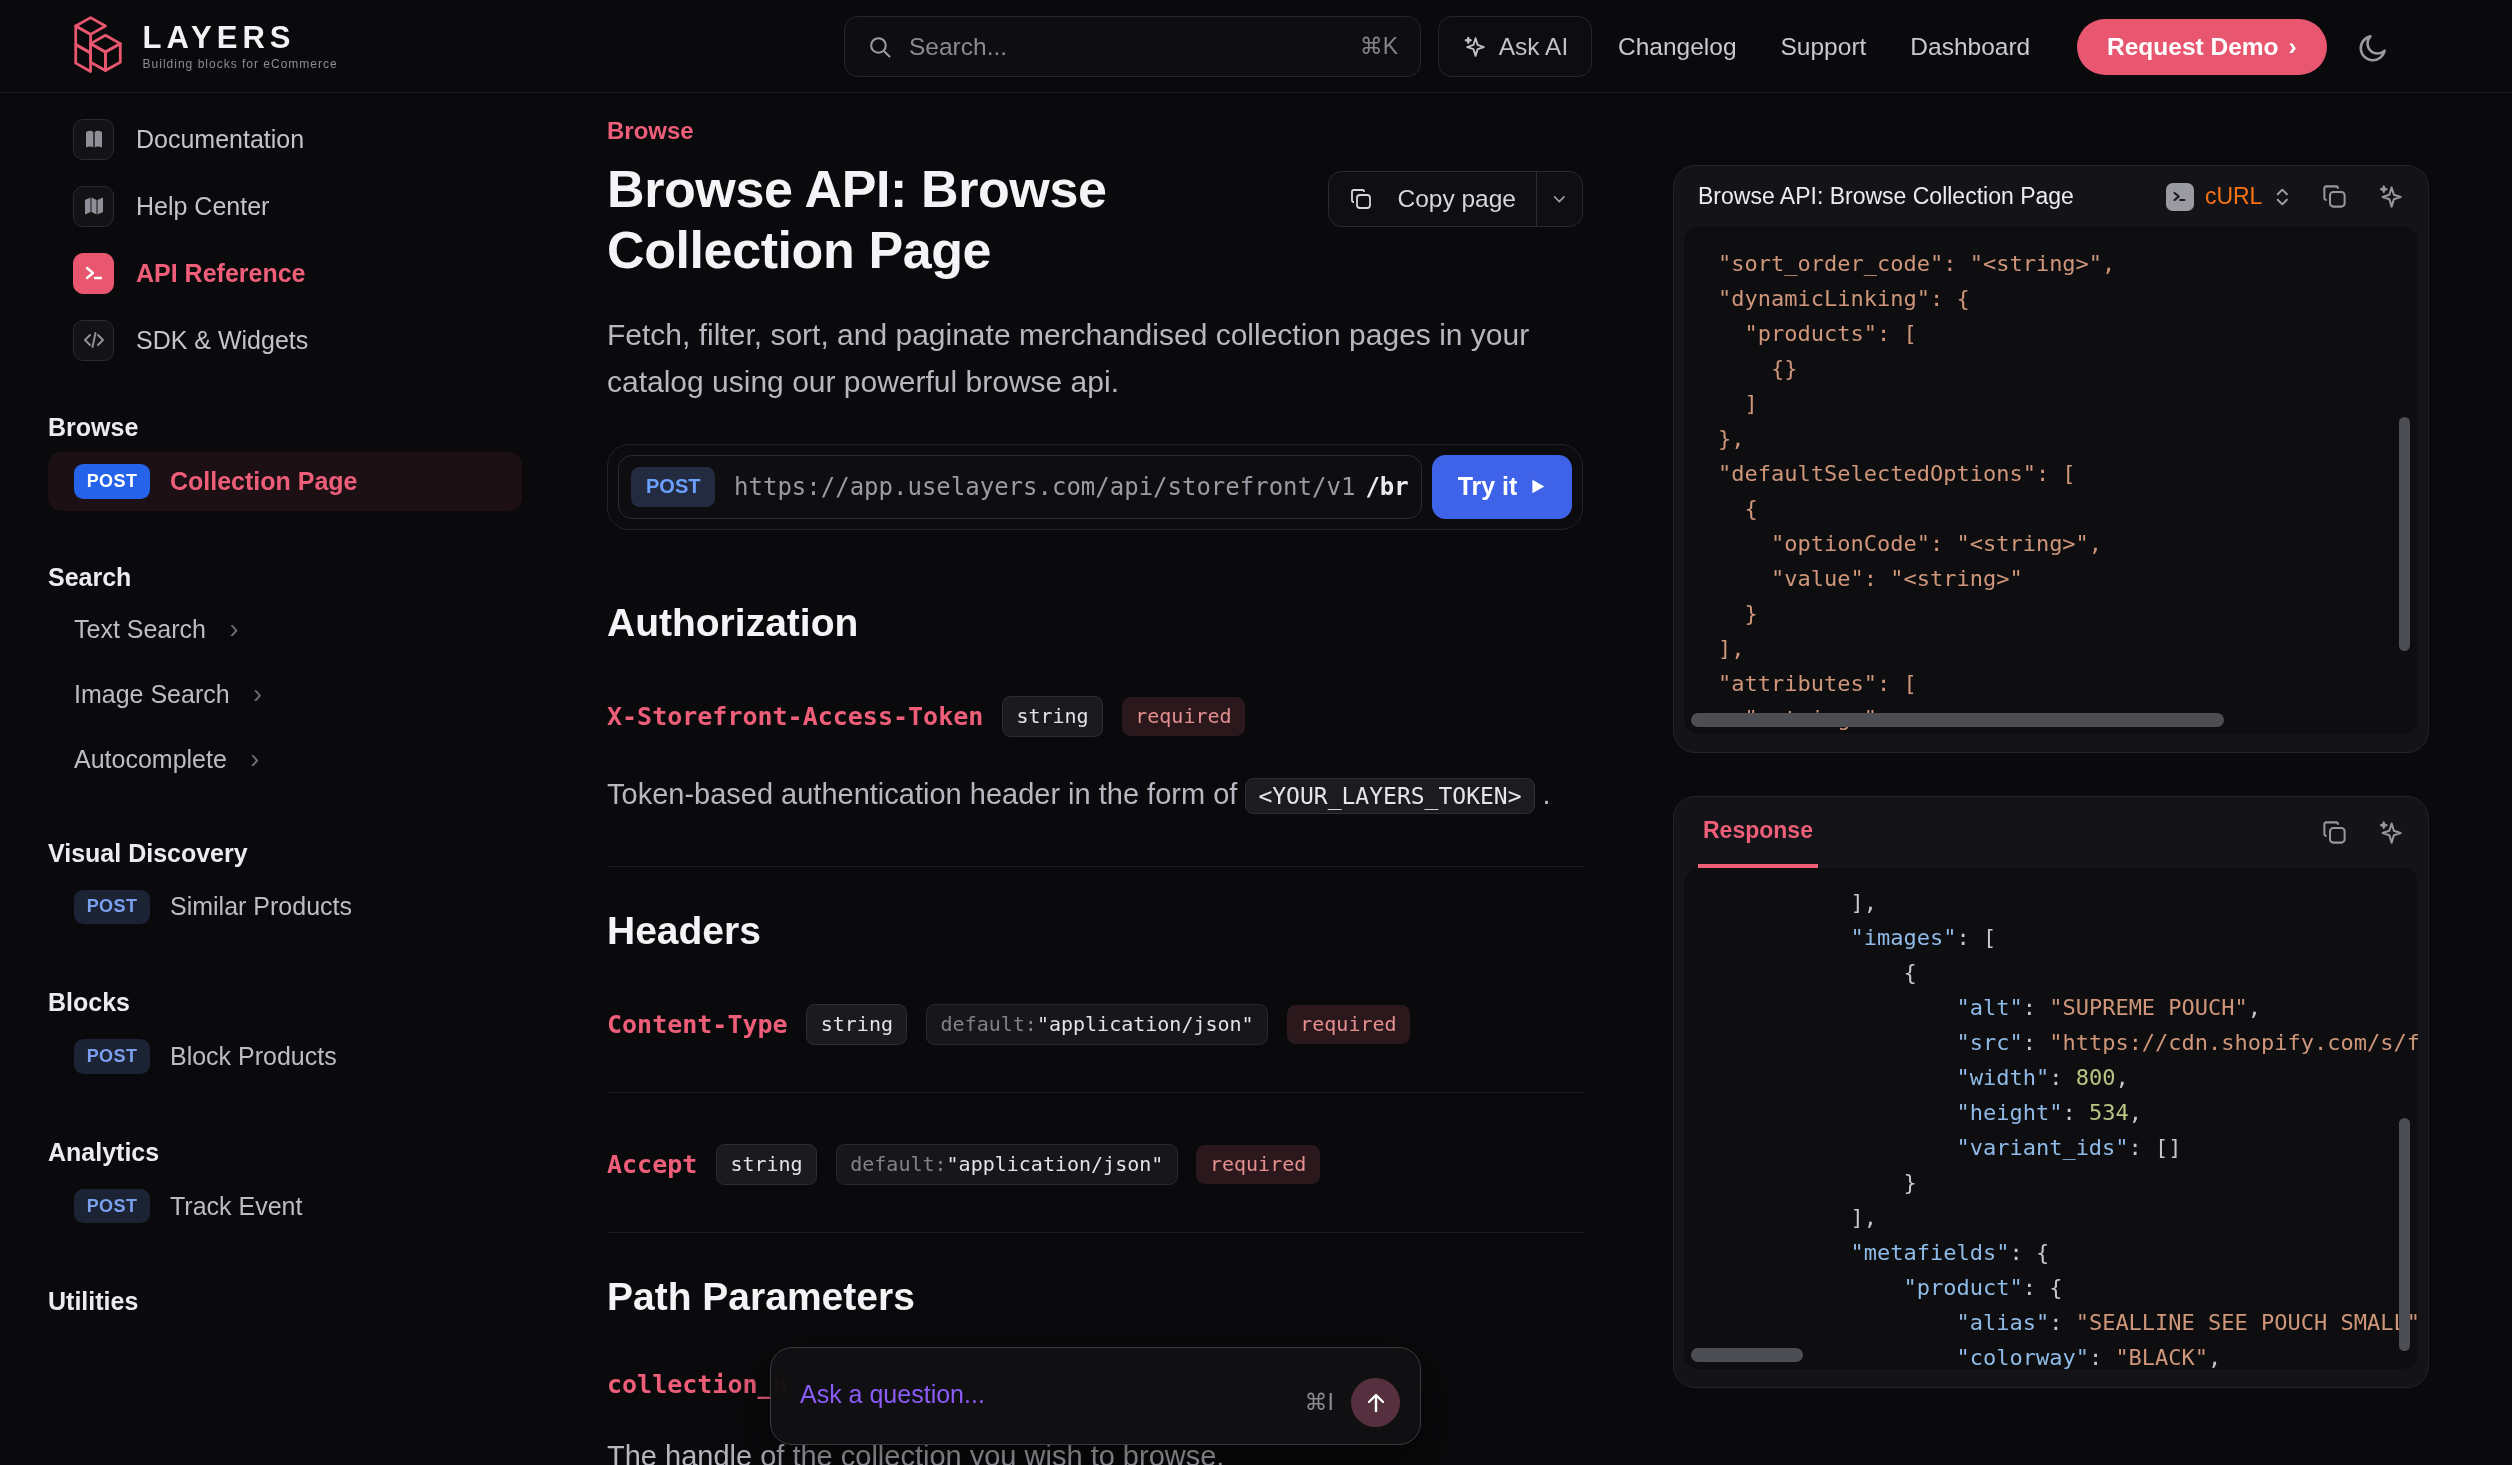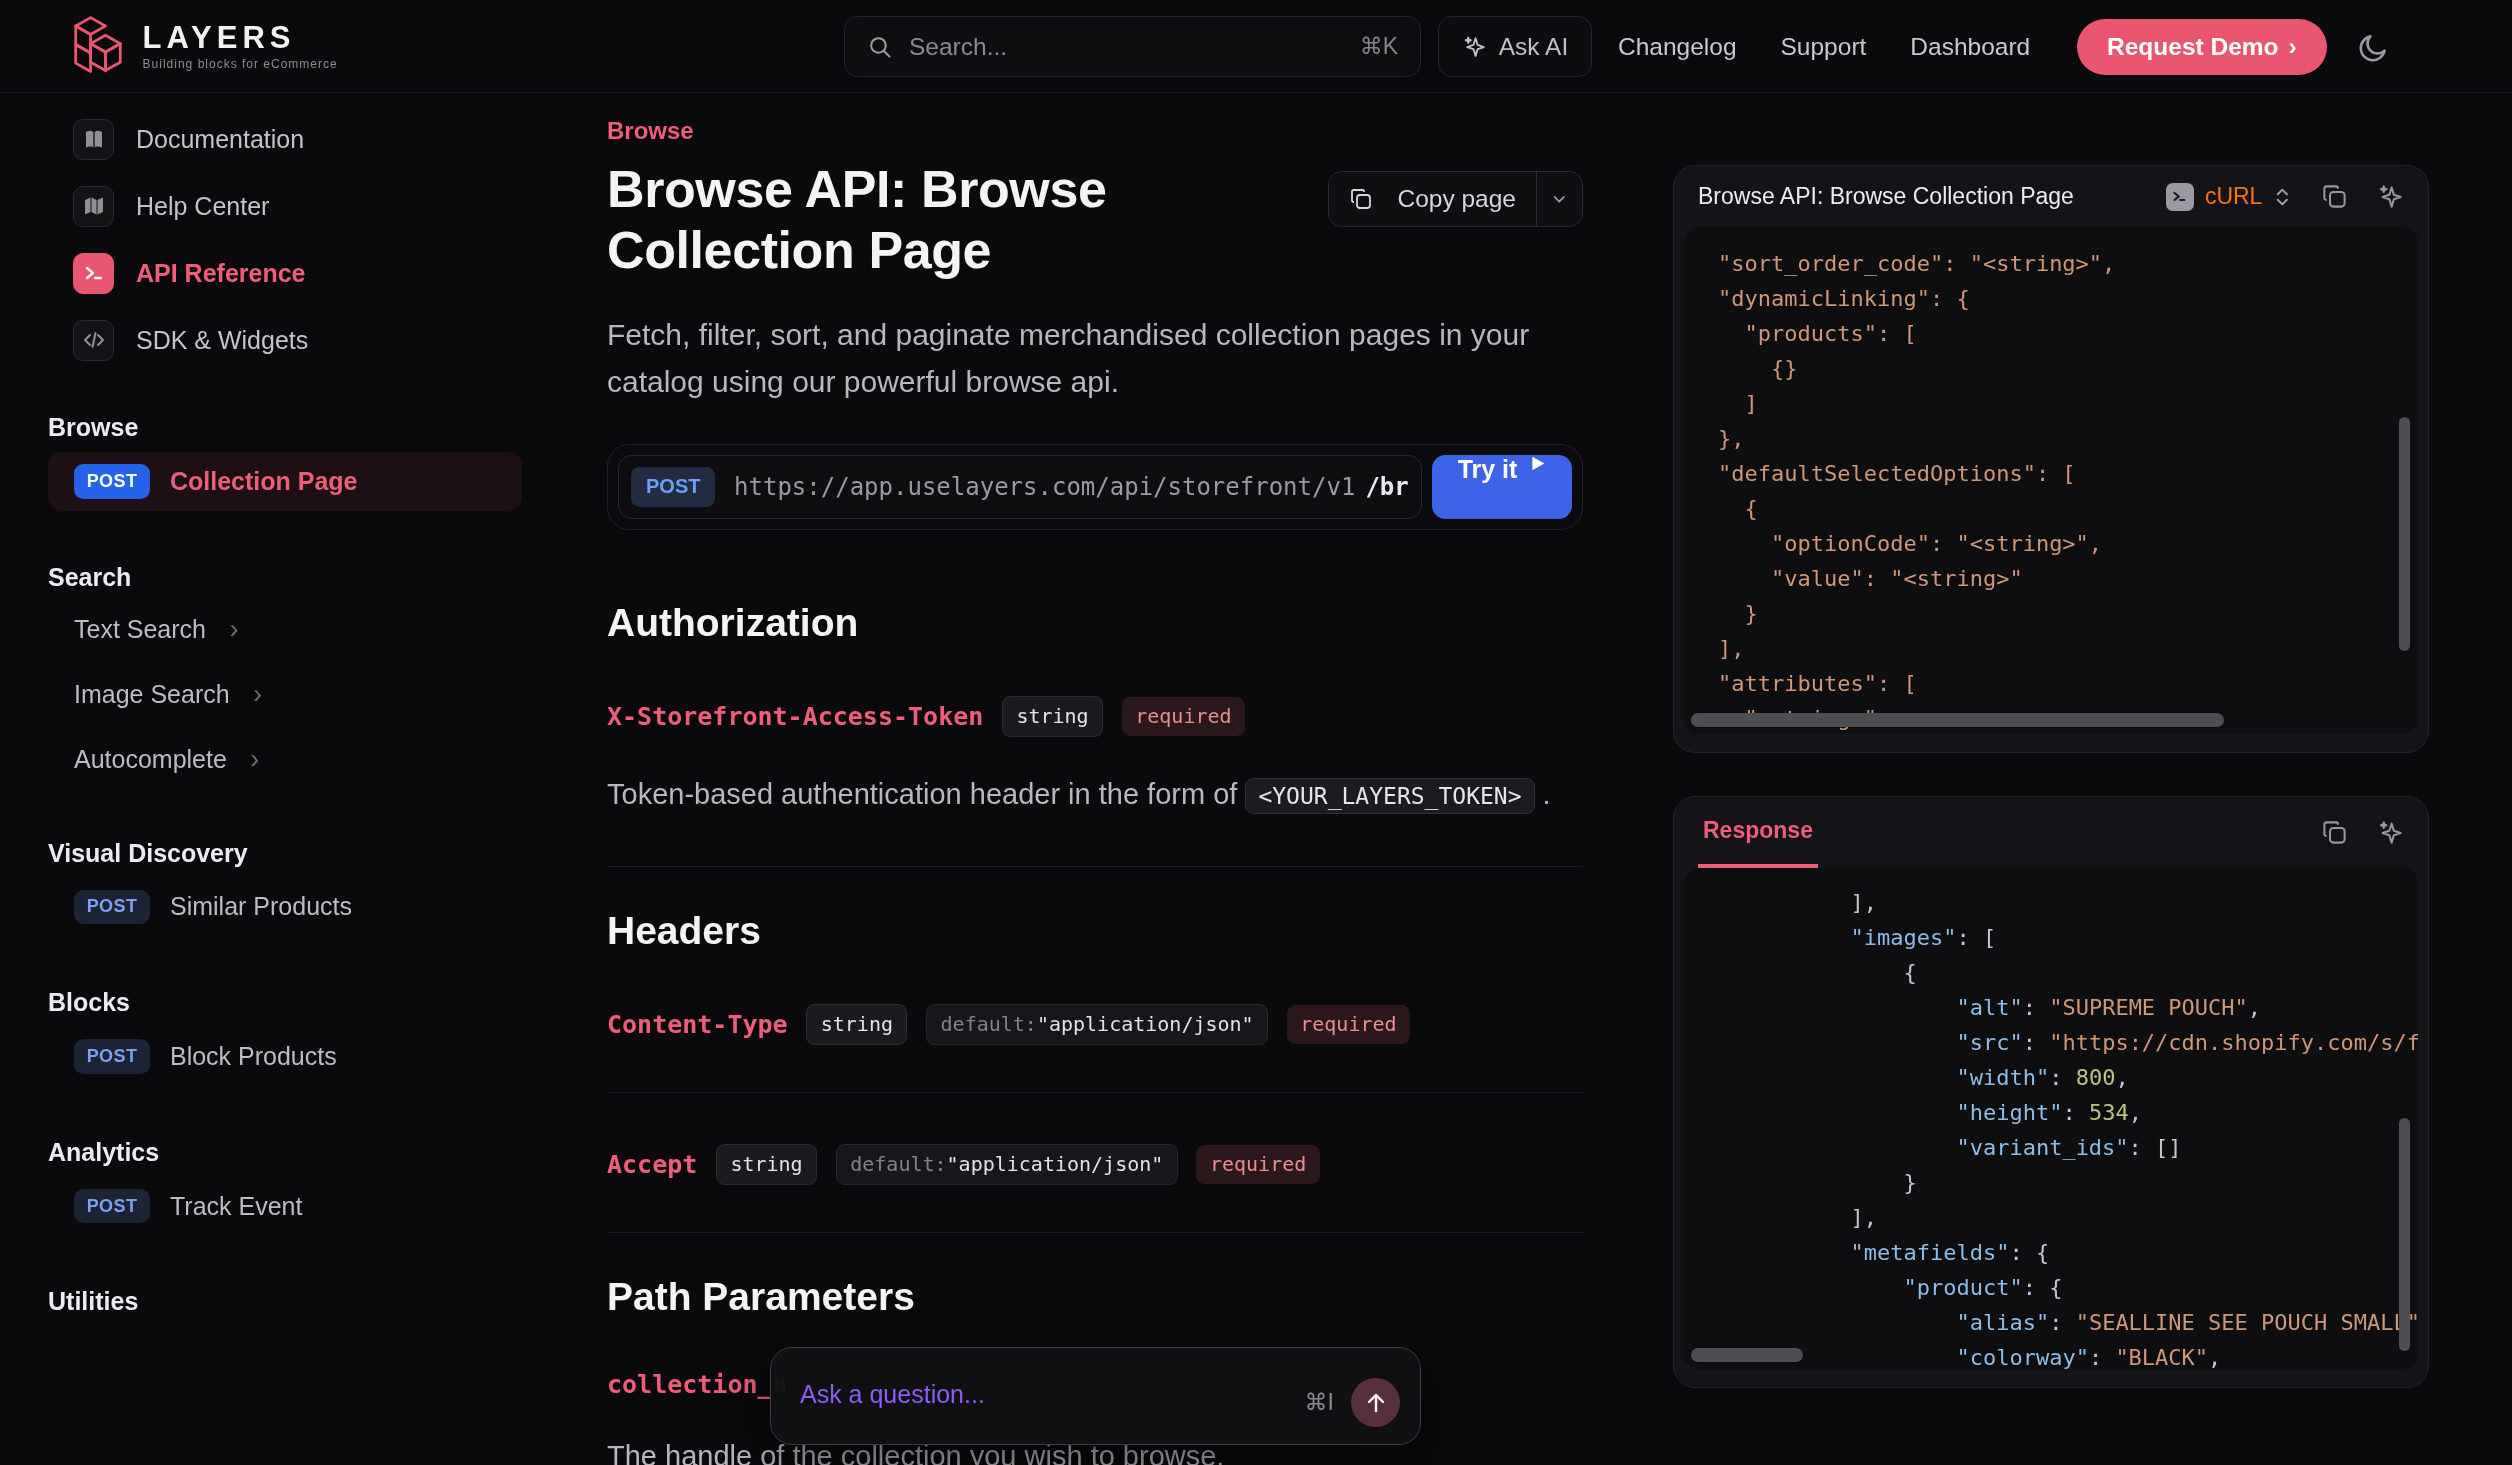--- a/index.html
+++ b/index.html
@@ -43,21 +43,21 @@
   h1 { margin-top:13.5px; font-size:52px; line-height:61px; font-weight:700; letter-spacing:-0.4px; color:#f4f4f6; max-width:651px; }
   .copy-btn { position:absolute; right:0; top:78px; height:56px; display:flex; align-items:stretch; border:1.7px solid #2a2a2f; background:#0f0f12; border-radius:13.5px; color:#d6d6dc; cursor:pointer; }
   .copy-btn .main-part { display:flex; align-items:center; gap:24px; padding:0 20px; font-size:24.5px; }
   .copy-btn .chev-part { width:46px; display:flex; align-items:center; justify-content:center; border-left:1.7px solid #2a2a2f; }
   .desc { margin-top:30px; font-size:30px; line-height:47px; color:#b7b7bf; max-width:939px; }
   .endpoint-outer { margin-top:39px; border:1.7px solid #222227; background:#0c0c0f; border-radius:22px; padding:10px; display:flex; gap:10px; }
   .endpoint-box { flex:1; border:1.7px solid #2a2a30; background:#0e0e11; border-radius:13.5px; height:64px; display:flex; align-items:center; padding:0 12px; overflow:hidden; }
   .endpoint-box .method { flex:none; font-size:20px; font-weight:700; padding:8.5px 15px; border-radius:8.5px; background:#222b40; color:#6ba0ff; }
   .endpoint-url { margin-left:18.6px; font-family:"DejaVu Sans Mono", monospace; font-size:24px; color:#9a9aa3; white-space:nowrap; overflow:hidden; flex:1; }
   .endpoint-url .path { color:#e9e9ee; font-weight:700; margin-left:10px; }
-  .try-btn { flex:none; width:140px; height:64px; border:none; border-radius:13.5px; background:#3e63e9; color:#fff; font-size:25px; font-weight:600; display:flex; align-items:flex-start; justify-content:center; gap:12px; cursor:pointer; font-family:inherit; }
+  .try-btn { flex:none; width:140px; height:64px; border:none; border-radius:13.5px; background:#3e63e9; color:#fff; font-size:25px; font-weight:600; display:flex; align-items:center; justify-content:center; gap:12px; cursor:pointer; font-family:inherit; }
   h2.sec-h { margin-top:42px; font-size:39px; font-weight:700; color:#f4f4f6; }
   h2.sec-h.first { margin-top:71px; }
   .param-head { margin-top:51px; display:flex; align-items:center; gap:18.6px; flex-wrap:wrap; }
   .param-name { font-family:"DejaVu Sans Mono", monospace; font-size:25px; font-weight:700; color:#ee5e79; }
   .badge { font-family:"DejaVu Sans Mono", monospace; font-size:20px; padding:7.6px 13.5px; border-radius:8.5px; }
   .badge.type { background:#1b1b1f; border:0.8px solid #2d2d33; color:#e2e2e8; }
   .badge.default { background:#17171b; border:0.8px solid #28282d; color:#e2e2e8; }
   .badge.default .dl { color:#82828a; }
   .badge.required { background:#2a181d; color:#e5908f; }
   .param-desc { margin-top:34px; font-size:29px; line-height:46px; color:#b7b7bf; }

